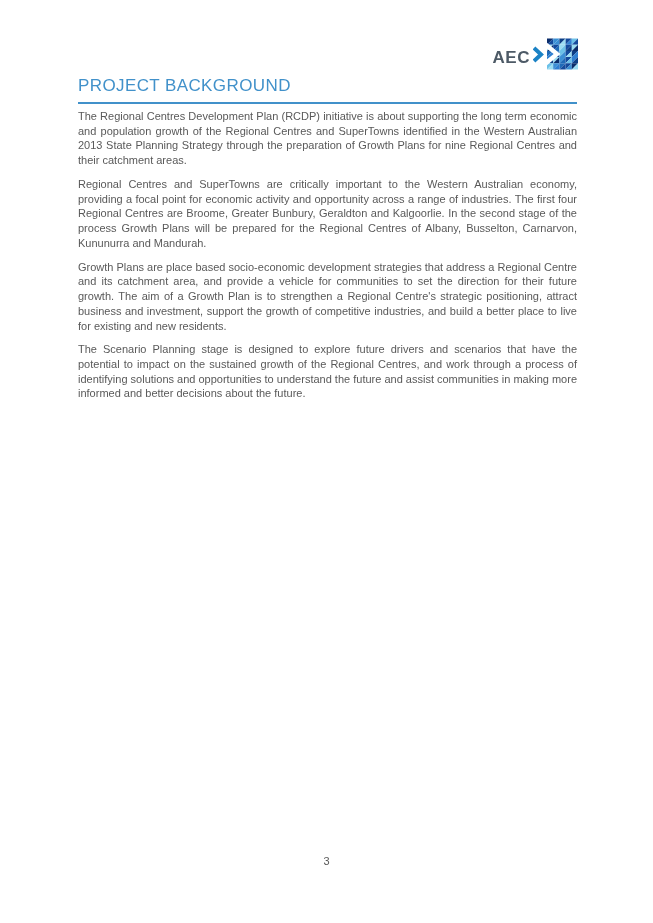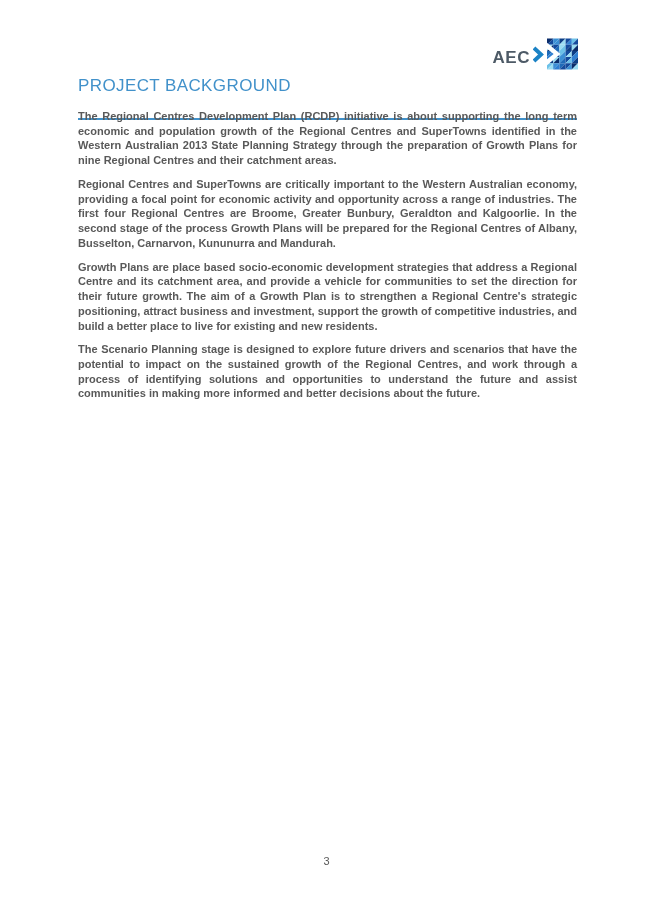--- a/index.html
+++ b/index.html
@@ -46,31 +46,30 @@
   .heading {
     position: absolute;
     left: 78px;
     top: 76px;
     width: 499px;
     margin: 0;
     font-size: 17px;
     font-weight: 400;
     letter-spacing: 0.4px;
     color: var(--heading-blue, #4191ca);
-    padding-bottom: 22px;
+    padding-bottom: 6px;
     border-bottom: 2px solid var(--rule-blue, #4191ca);
   }
 
   
   .content {
     position: absolute;
     left: 78px;
     top: 109px;
     width: 499px;
-    font-weight: bold;
   }
   .content p {
     margin: 0 0 9px 0;
     font-size: 11px;
     line-height: 1.34;
     color: var(--body-gray, #595959);
     text-align: justify;
   }
 
   

